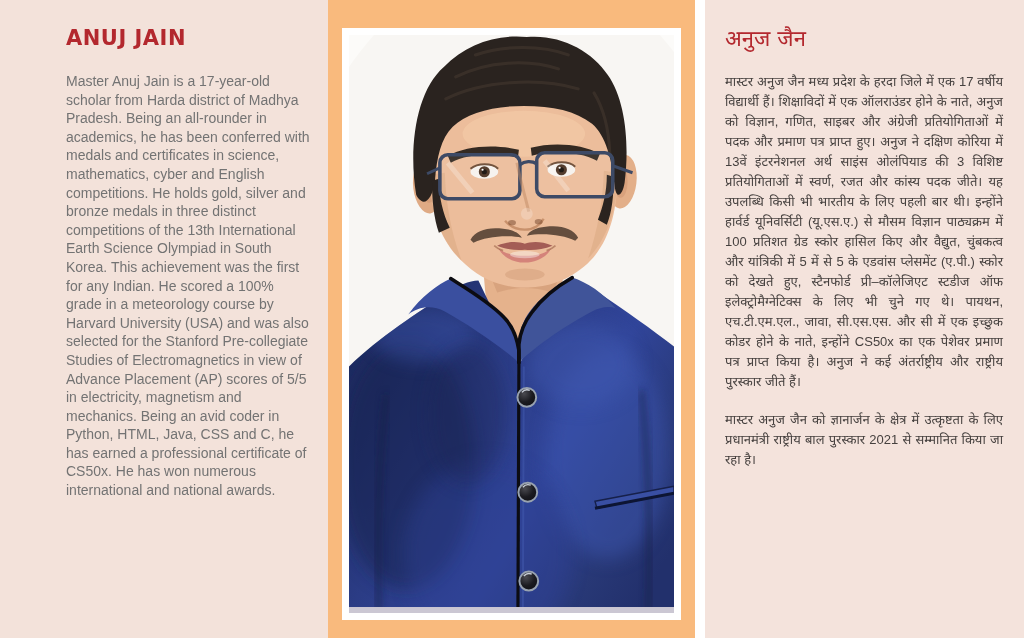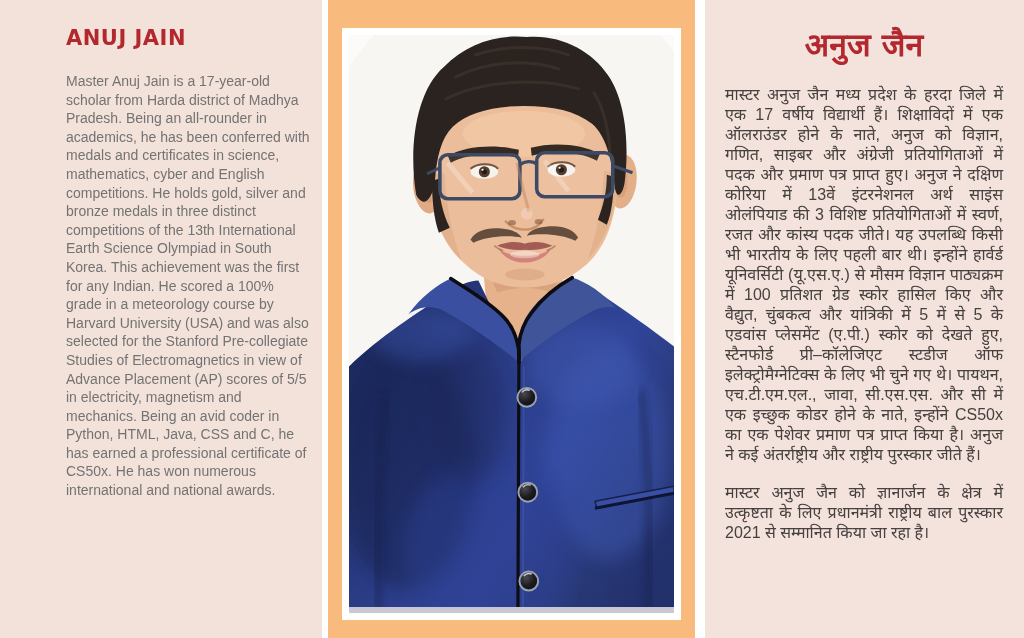--- a/index.html
+++ b/index.html
@@ -1,40 +1,40 @@
 <!DOCTYPE html>
 <html><head>
 <meta charset="utf-8">
 <style>
   html,body { margin:0; padding:0; background:#ffffff; }
   .page {
     position:relative; width:1024px; height:638px; overflow:hidden;
     background:#ffffff; font-family:"Liberation Sans", sans-serif;
   }
   .panel { position:absolute; top:0; height:638px; }
-  .panel-left  { left:0;   width:322px; background:#F3E2DA; }
+  .panel-left  { left:0;   width:322px; background:#F3E2DA;padding-left:16px; }
   .panel-right { left:705px; width:319px; background:#F4E3DC; }
   .panel-inner { position:absolute; }
   .panel-left .panel-inner  { left:66px; top:26px; width:247px; }
   .panel-right .panel-inner { left:20px; top:22px; width:278px; }
 
   h1.heading-en {
     margin:0 0 22px 0; font-size:21px; font-weight:700; letter-spacing:0.5px;
     color:#B3282E; font-family:"DejaVu Sans", sans-serif;
   }
   h1.heading-hi {
-    margin:0 0 20px 0; font-size:32px; font-weight:700;
-    color:#B3282E; font-family:"DejaVu Sans", sans-serif;text-align:center;
+    margin:0 0 20px 0; font-size:22px; font-weight:400;
+    color:#B3282E; font-family:"DejaVu Sans", sans-serif;
   }
   .panel-left p {
     margin:0 0 17px 0; font-size:14px; line-height:18.6px;
     color:#737373; text-align:left;
   }
   .panel-right p {
-    margin:0 0 18px 0; font-size:16px; line-height:20px;
+    margin:0 0 18px 0; font-size:13px; line-height:20px;
     color:#46413F; text-align:justify;
   }
 
   .panel-photo {
     position:absolute; left:328px; top:0; width:367px; height:638px;
     background:#F9BA7D;
   }
   .photo-frame {
     position:absolute; left:14px; top:28px; width:339px; height:592px;
     background:#ffffff; box-sizing:border-box; padding:7px;

